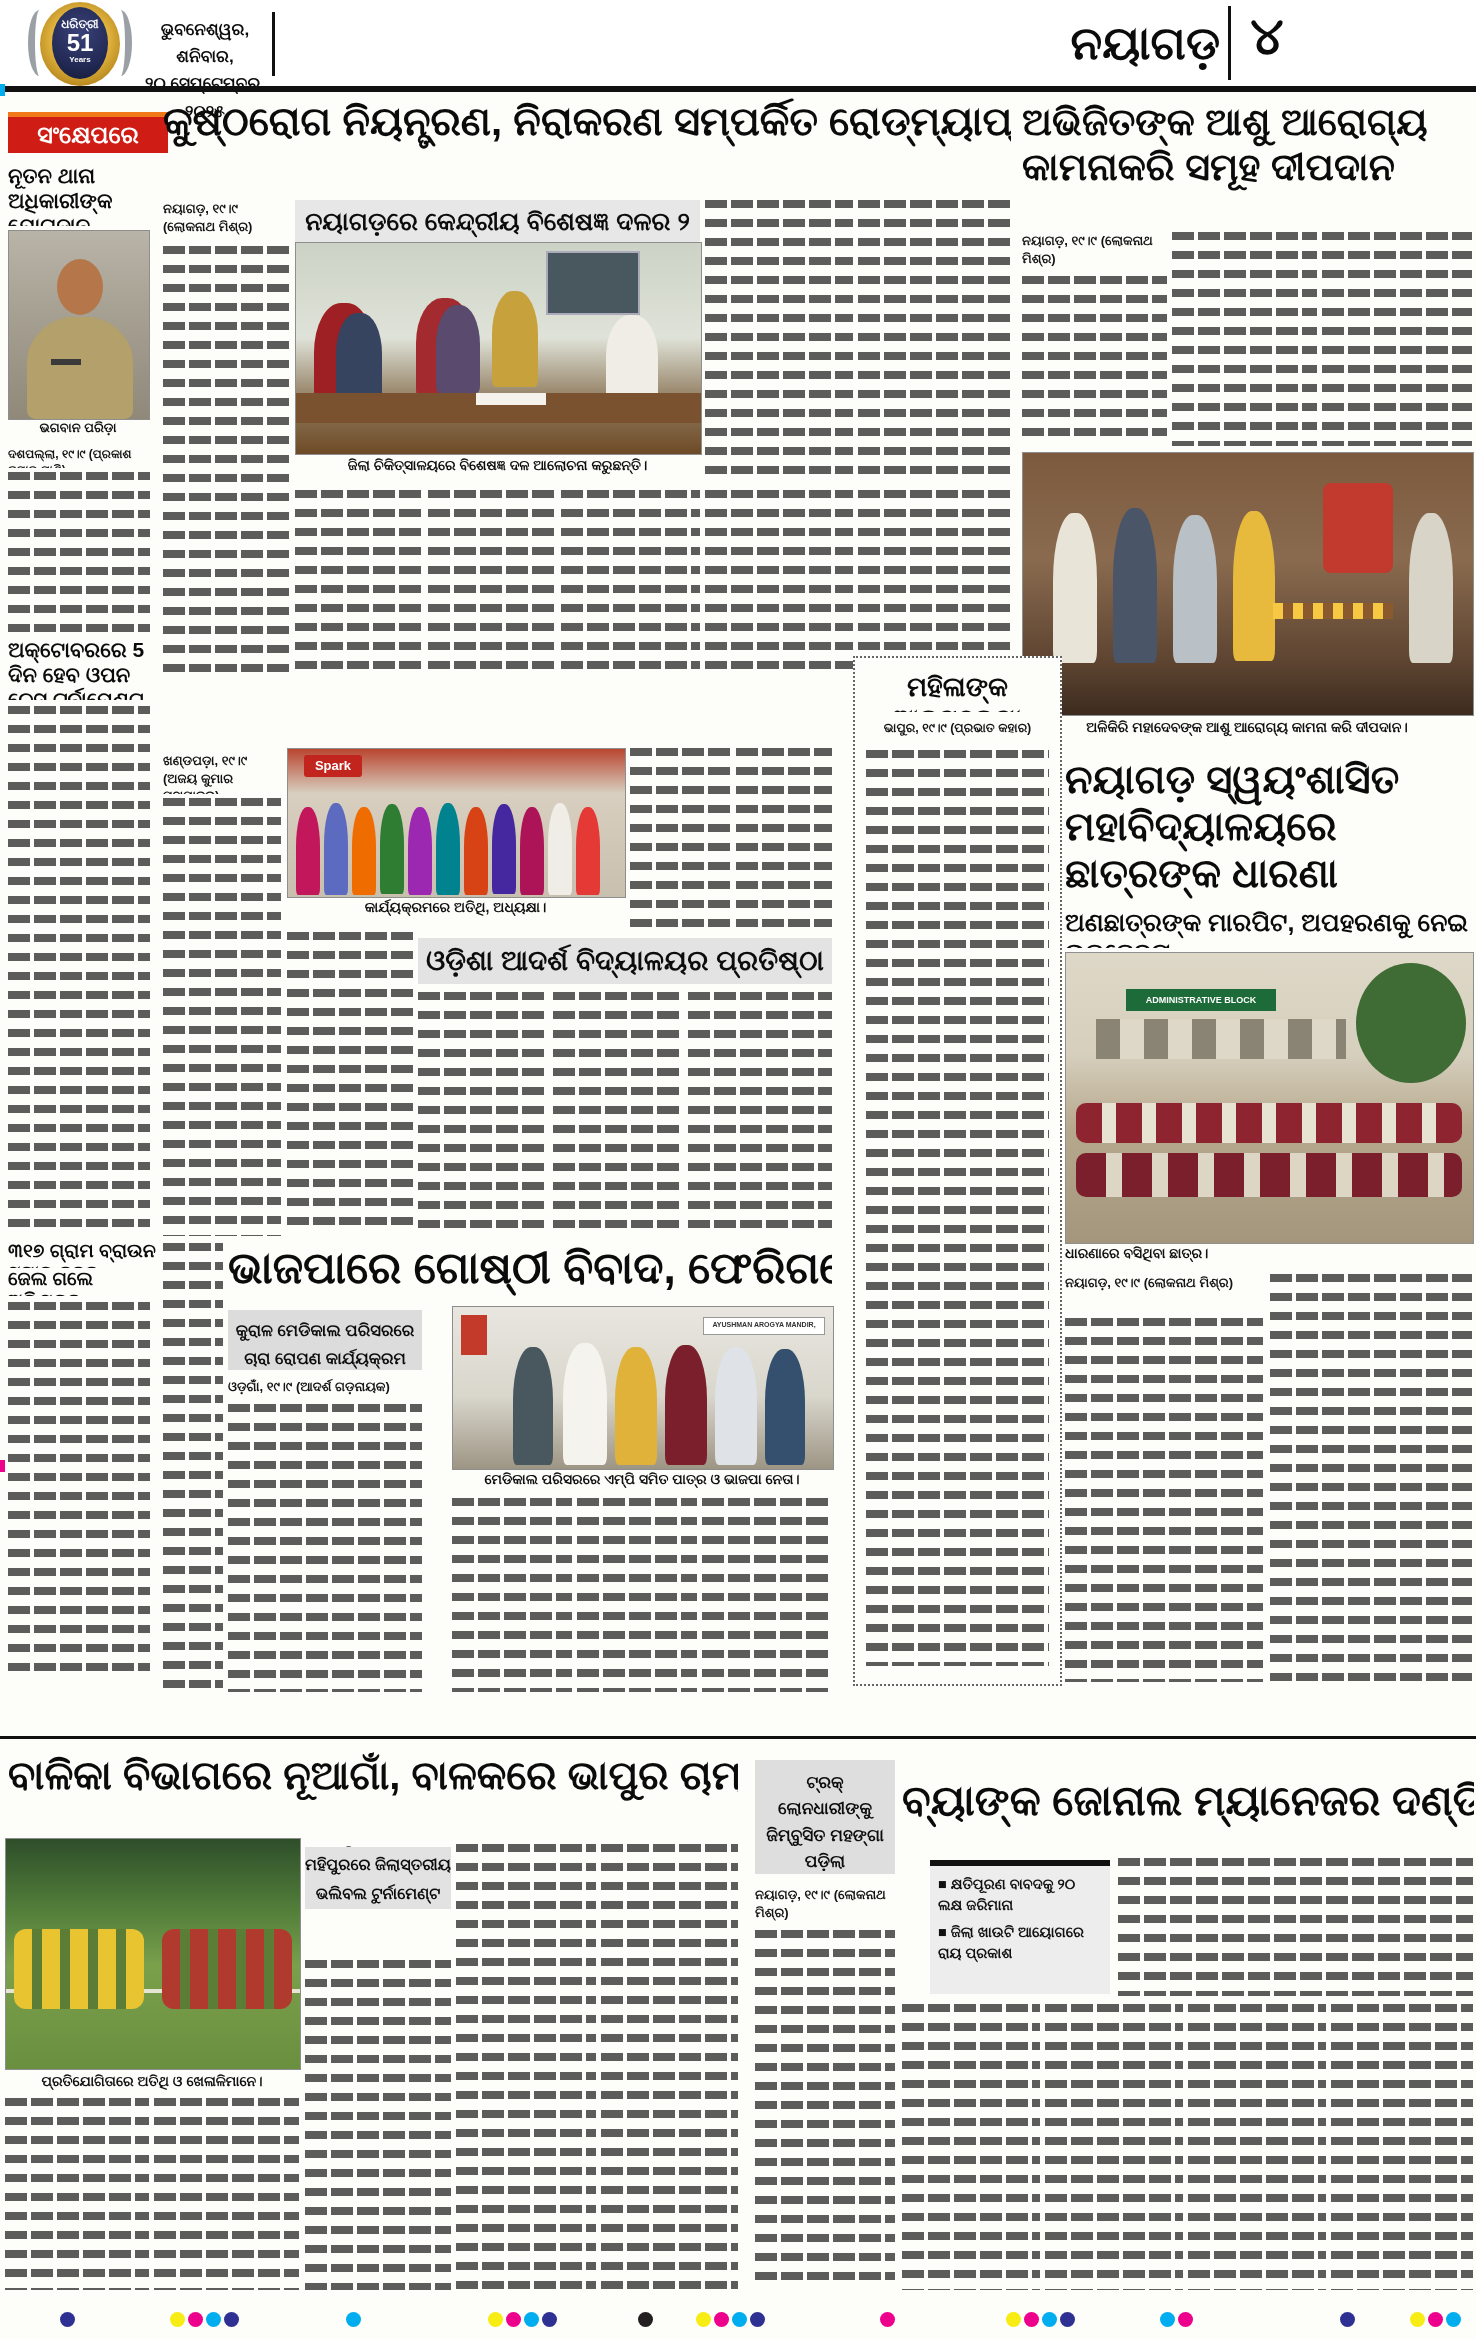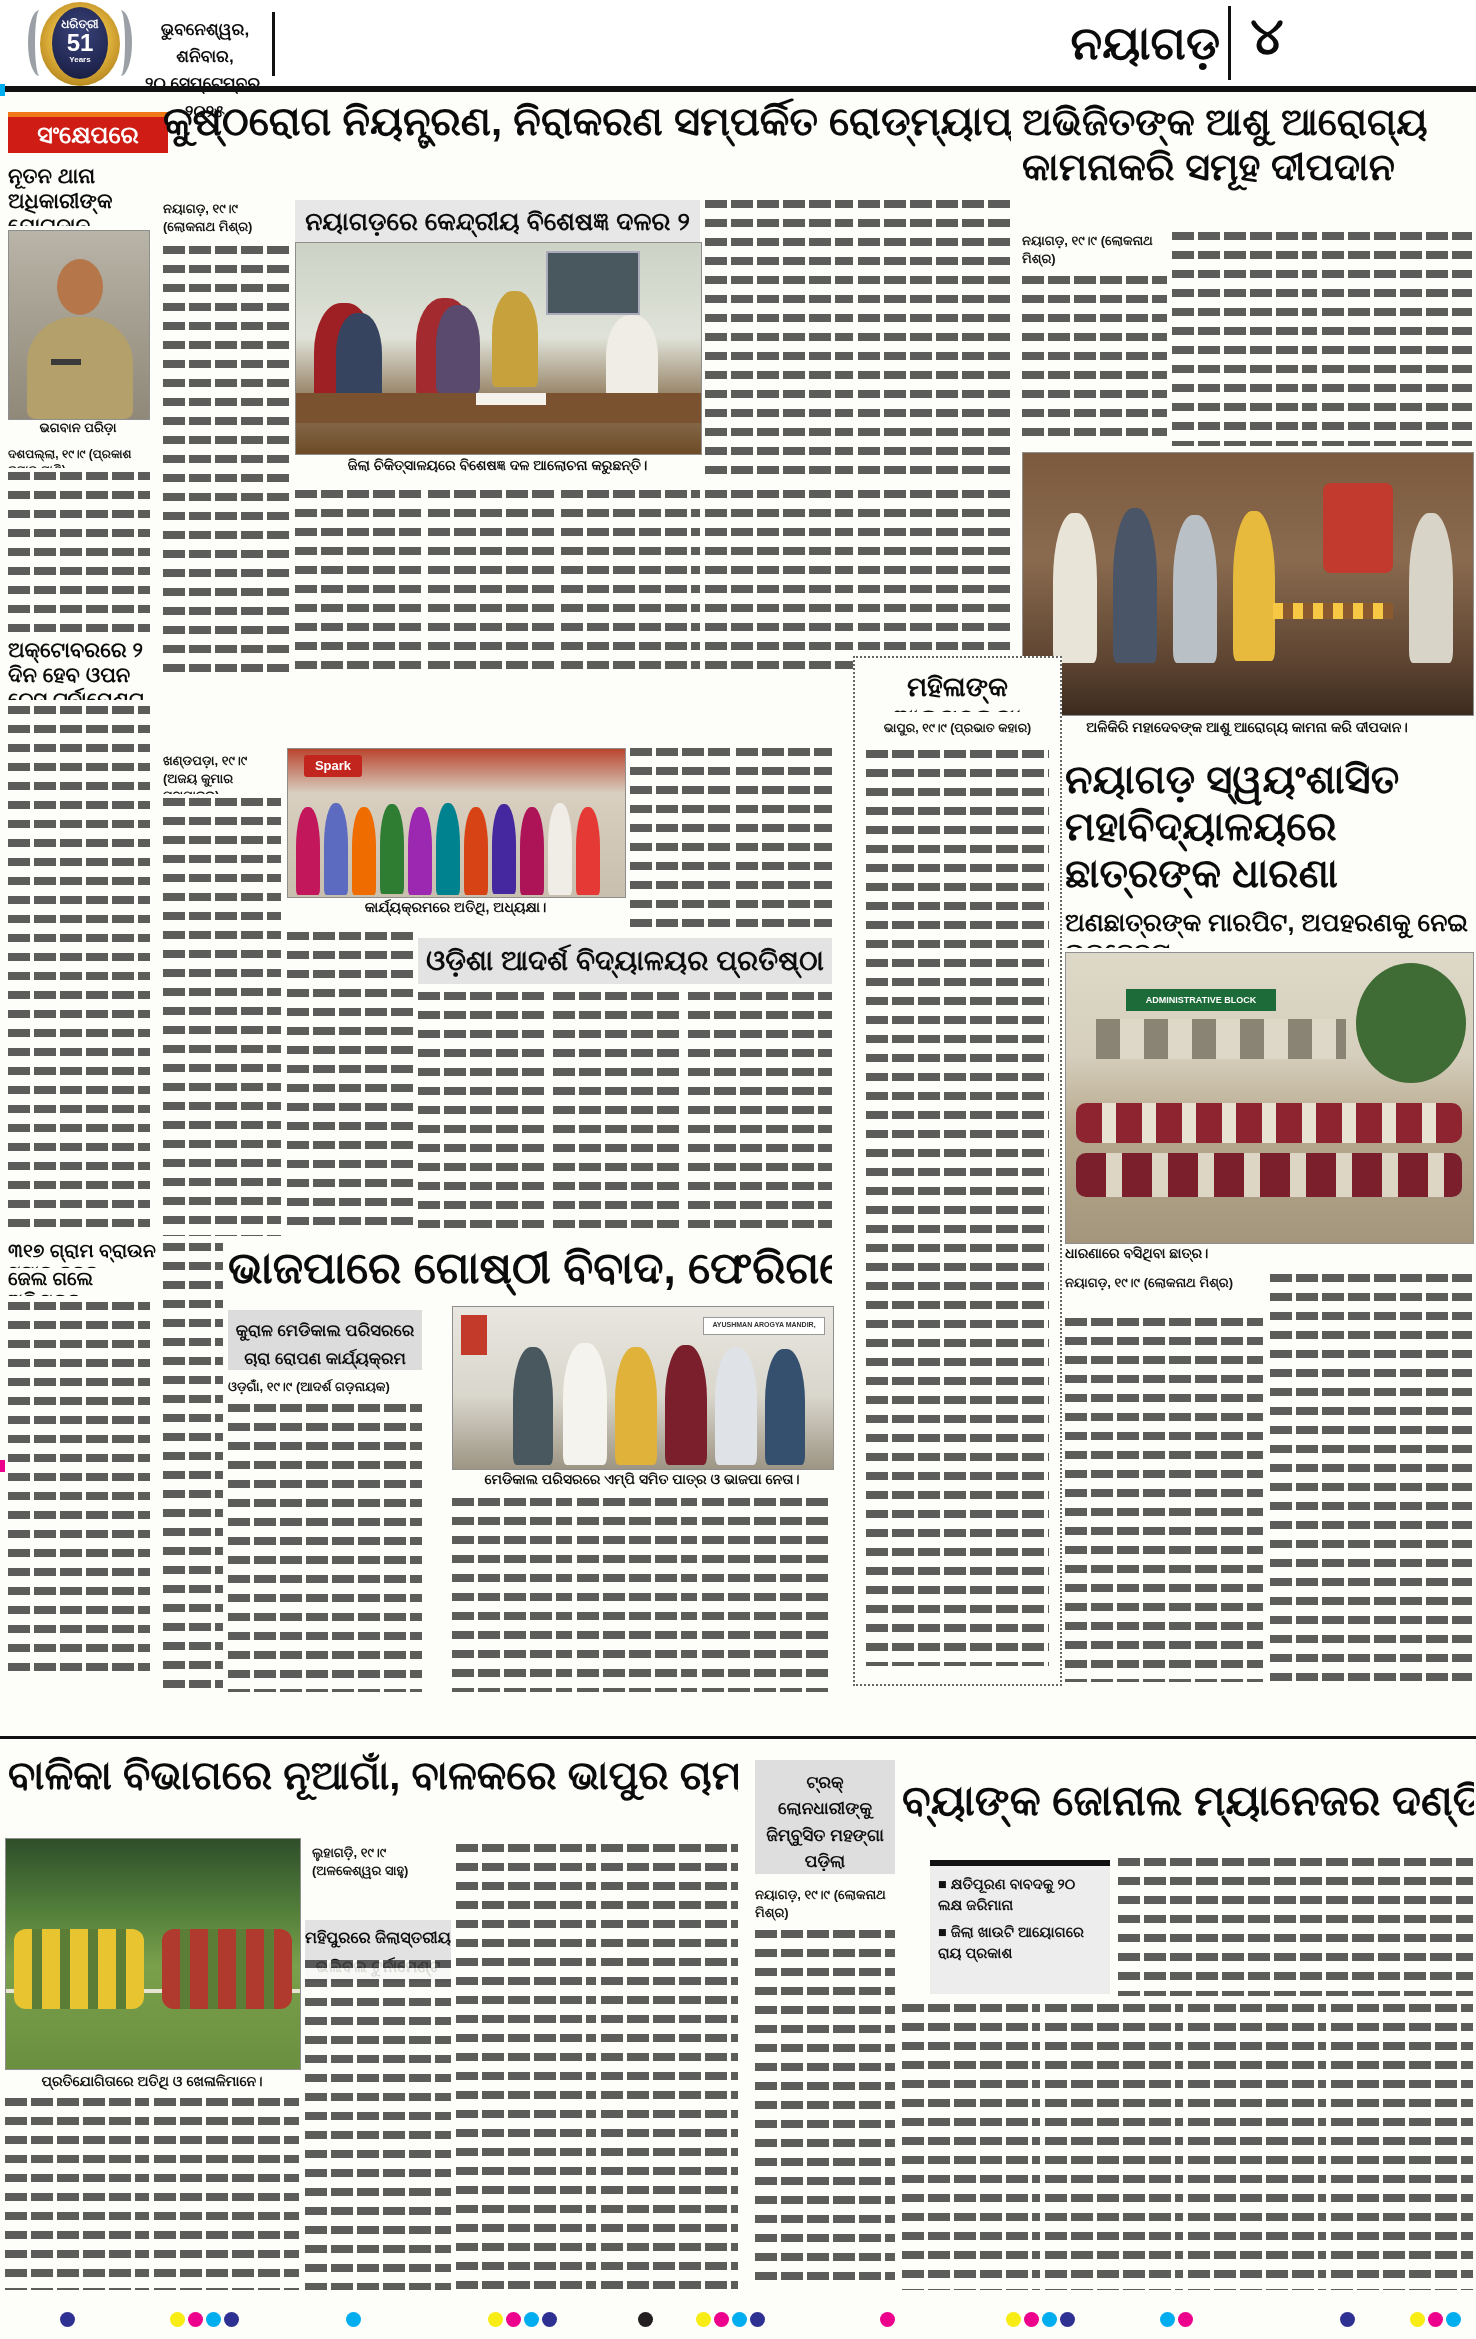--- a/index.html
+++ b/index.html
@@ -65,21 +65,21 @@
   </div>
   <div class="hd" style="left:8px;top:164px;width:160px;height:62px;font-size:21px;">ନୂତନ ଥାନା ଅଧିକାରୀଙ୍କ ଯୋଗଦାନ</div>
   <div class="ph" style="left:8px;top:230px;width:140px;height:188px;background:linear-gradient(180deg,#b9b4a8 0%,#a8a294 40%,#90897a 100%);">
     <span class="fig" style="left:48px;top:28px;width:46px;height:56px;border-radius:50%;background:#b5764a;"></span>
     <span class="fig" style="left:18px;top:86px;width:106px;height:102px;background:#b3a06b;"></span>
     <span class="abs" style="left:42px;top:128px;width:30px;height:6px;background:#3a3a3a;"></span>
   </div>
   <div class="cap" style="left:8px;top:420px;width:140px;height:20px;font-size:13px;">ଭଗବାନ ପରିଡ଼ା</div>
   <div class="dl" style="left:8px;top:446px;width:142px;height:22px;font-size:12px;">ଦଶପଲ୍ଲା, ୧୯।୯ (ପ୍ରକାଶ କୁମାର ପାଣି)</div>
   <div class="sim" style="left:8px;top:472px;width:142px;height:162px;"></div>
-  <div class="hd" style="left:8px;top:638px;width:158px;height:62px;font-size:21px;">ଅକ୍ଟୋବରରେ ୨ ଦିନ ହେବ ଓପନ ଚେସ୍ ଟୁର୍ନାମେଣ୍ଟ</div>
+  <div class="hd" style="left:8px;top:638px;width:158px;height:62px;font-size:21px;">ଅକ୍ଟୋବରରେ 5 ଦିନ ହେବ ଓପନ ଚେସ୍ ଟୁର୍ନାମେଣ୍ଟ</div>
   <div class="sim" style="left:8px;top:706px;width:142px;height:528px;"></div>
   <div class="hd" style="left:8px;top:1240px;width:158px;height:28px;font-size:19px;">୩୧୭ ଗ୍ରାମ ବ୍ରାଉନ ସୁଗାର ଜବତ</div>
   <div class="hd" style="left:8px;top:1268px;width:158px;height:28px;font-size:19px;">ଜେଲ ଗଲେ ଅଭିଯୁକ୍ତ</div>
   <div class="sim" style="left:8px;top:1302px;width:142px;height:378px;"></div>
 
   <div class="hd nowrap" style="left:163px;top:98px;width:848px;height:58px;font-size:40px;">କୁଷ୍ଠରୋଗ ନିୟନ୍ତ୍ରଣ, ନିରାକରଣ ସମ୍ପର୍କିତ ରୋଡ୍‌ମ୍ୟାପ୍ ପାଇଁ ସର୍ଭେ</div>
   <div class="dl" style="left:163px;top:200px;width:126px;height:42px;">ନୟାଗଡ଼, ୧୯।୯ (ଲୋକନାଥ ମିଶ୍ର)</div>
   <div class="sim" style="left:163px;top:246px;width:126px;height:426px;"></div>
   <div class="graybox" style="left:295px;top:200px;width:405px;height:42px;background:#e7e7e7;font-size:25px;line-height:42px;">
     <span>ନୟାଗଡ଼ରେ କେନ୍ଦ୍ରୀୟ ବିଶେଷଜ୍ଞ ଦଳର ୨ ଜଣିଆ ଟିମ୍</span>
@@ -200,21 +200,21 @@
   <div class="rule" style="left:0;top:1736px;width:1476px;height:3px;"></div>
 
   <div class="hd nowrap" style="left:8px;top:1752px;width:730px;height:62px;font-size:40px;">ବାଳିକା ବିଭାଗରେ ନୂଆଗାଁ, ବାଳକରେ ଭାପୁର ଚାମ୍ପିୟନ</div>
   <div class="ph" style="left:5px;top:1838px;width:294px;height:230px;background:linear-gradient(180deg,#2f4e2a 0%,#517d3a 30%,#7aa04b 55%,#6a8f3f 100%);">
     <span class="abs" style="left:0;top:150px;width:294px;height:4px;background:#e8e4d4;"></span>
     <span class="fig" style="left:8px;top:90px;width:130px;height:80px;border-radius:12px;background:repeating-linear-gradient(to right,#e8c431 0 18px,#5c7d36 18px 28px);"></span>
     <span class="fig" style="left:156px;top:90px;width:130px;height:80px;border-radius:12px;background:repeating-linear-gradient(to right,#b03a2e 0 18px,#5c7d36 18px 28px);"></span>
   </div>
   <div class="cap" style="left:5px;top:2072px;width:294px;height:22px;">ପ୍ରତିଯୋଗିତାରେ ଅତିଥି ଓ ଖେଳାଳିମାନେ।</div>
   <div class="dl" style="left:312px;top:1844px;width:146px;height:44px;">ଲୁହାଗଡ଼ି, ୧୯।୯ (ଅଳକେଶ୍ୱର ସାହୁ)</div>
-  <div class="graybox" style="left:305px;top:1920px;width:146px;height:62px;background:#e2e2e2;font-size:16px;line-height:1.8;padding-top:4px;box-sizing:border-box;">
+  <div class="graybox" style="left:305px;top:1847px;width:146px;height:62px;background:#e2e2e2;font-size:16px;line-height:1.8;padding-top:4px;box-sizing:border-box;">
     <div>ମହିପୁରରେ ଜିଲାସ୍ତରୀୟ</div>
     <div>ଭଲିବଲ ଟୁର୍ନାମେଣ୍ଟ</div>
   </div>
   <div class="sim" style="left:305px;top:1960px;width:146px;height:330px;"></div>
   <div class="sim" style="left:456px;top:1844px;width:140px;height:446px;"></div>
   <div class="sim" style="left:601px;top:1844px;width:137px;height:446px;"></div>
   <div class="sim" style="left:5px;top:2098px;width:144px;height:192px;"></div>
   <div class="sim" style="left:154px;top:2098px;width:145px;height:192px;"></div>
 
   <div class="graybox" style="left:755px;top:1760px;width:140px;height:114px;background:#dedede;font-size:17px;line-height:1.55;padding:10px 6px;box-sizing:border-box;">

